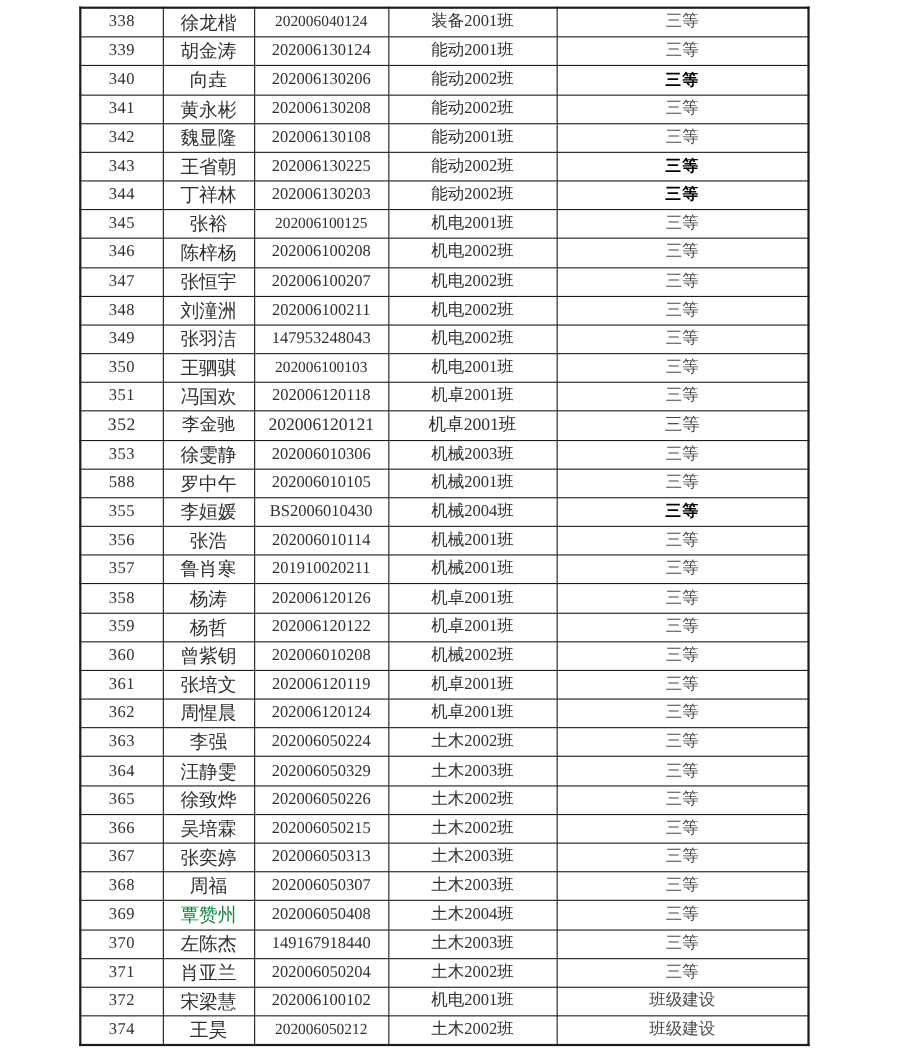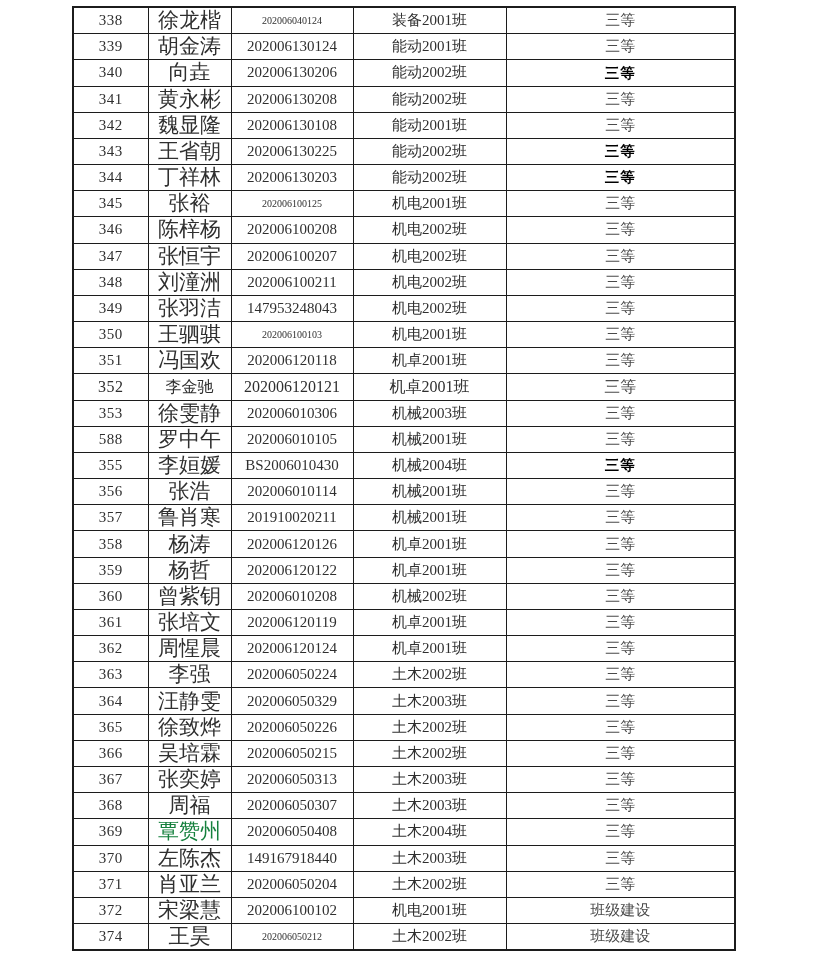--- a/index.html
+++ b/index.html
@@ -38,26 +38,26 @@
     text-align: center;
     vertical-align: middle;
     font-size: 15px;
     color: #2f2f2f;
     white-space: nowrap;
     overflow: hidden;
     line-height: 1;
   }
   td.col-no     { font-size: 15px; letter-spacing: 0.5px; }
   td.col-id     { font-size: 15px; }
-  td.col-name   { font-size: 21px; }
+  td.col-name   { font-size: 17px; }
   td.col-class  { font-size: 15px; }
   td.col-award  { font-size: 15px; color: #4a4a4a; }
 
   tr.small td { font-size: 16px; }
-  td.id-small { font-size: 10px; }
+  td.id-small { font-size: 14px; }
   td.award-bold {
     font-family: "Liberation Sans", "DejaVu Sans", sans-serif;
     font-weight: 700;
     color: #000000;
     font-size: 14.5px;
     letter-spacing: 1px;
   }
   td.name-gray { color: #15803d; }
 </style>
 </head>

